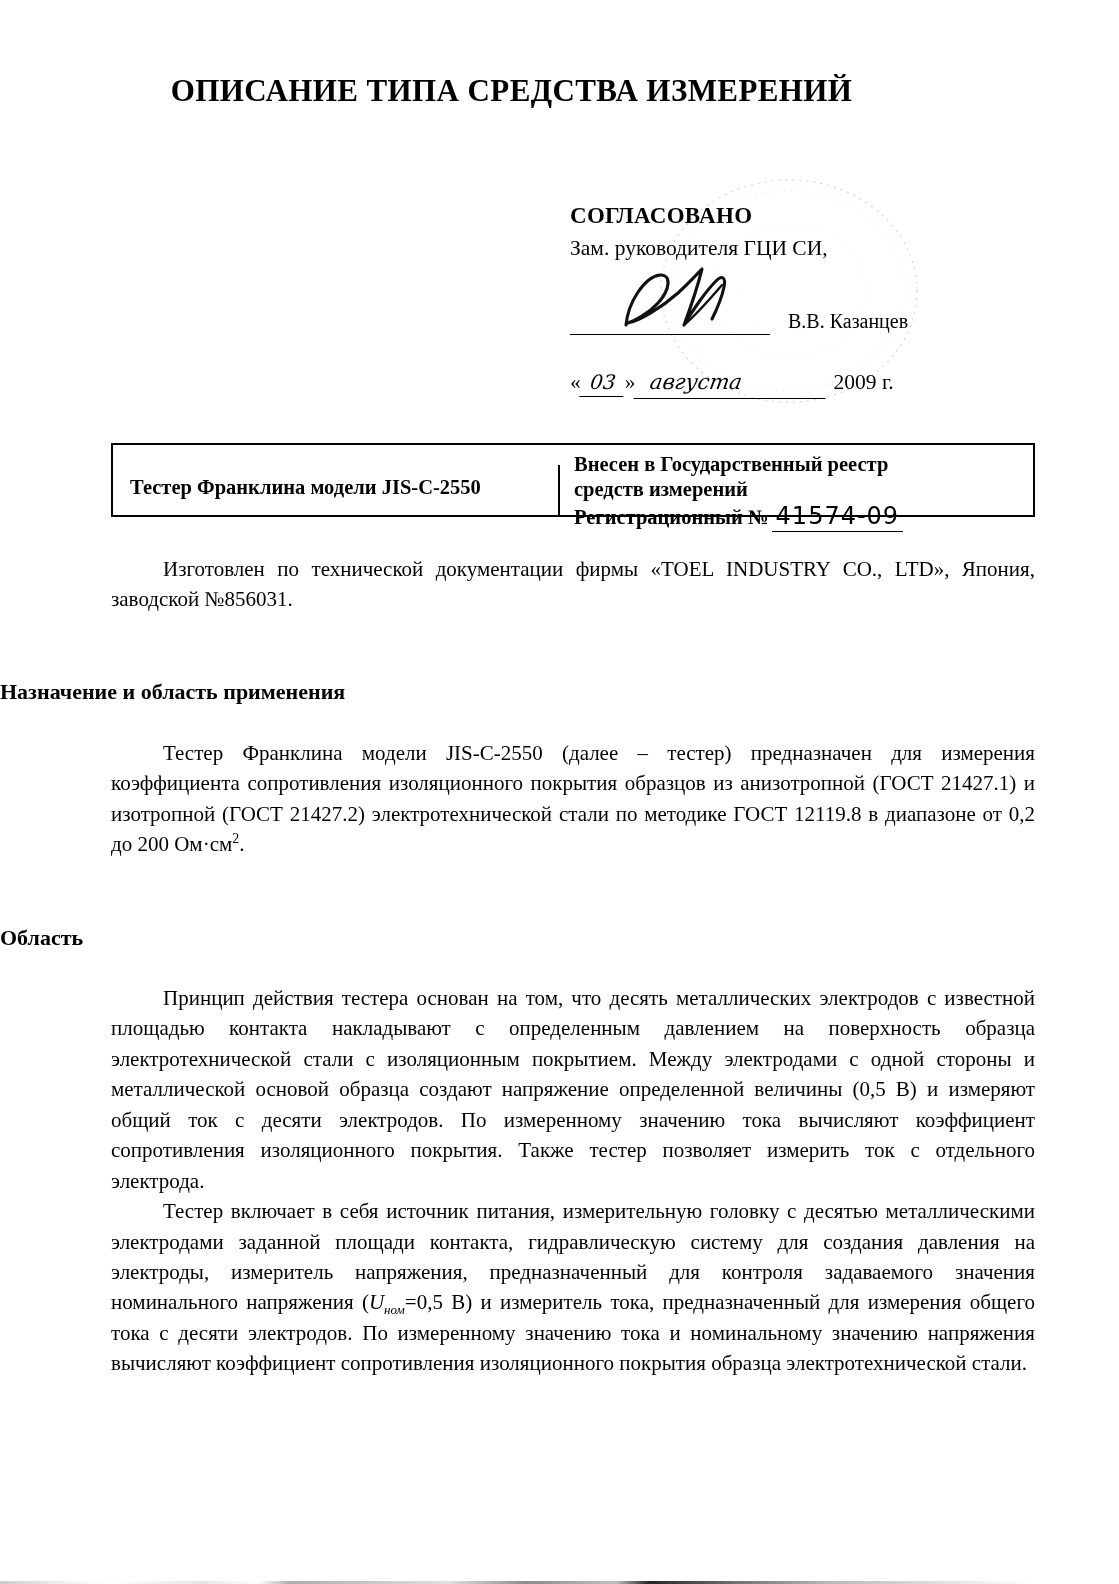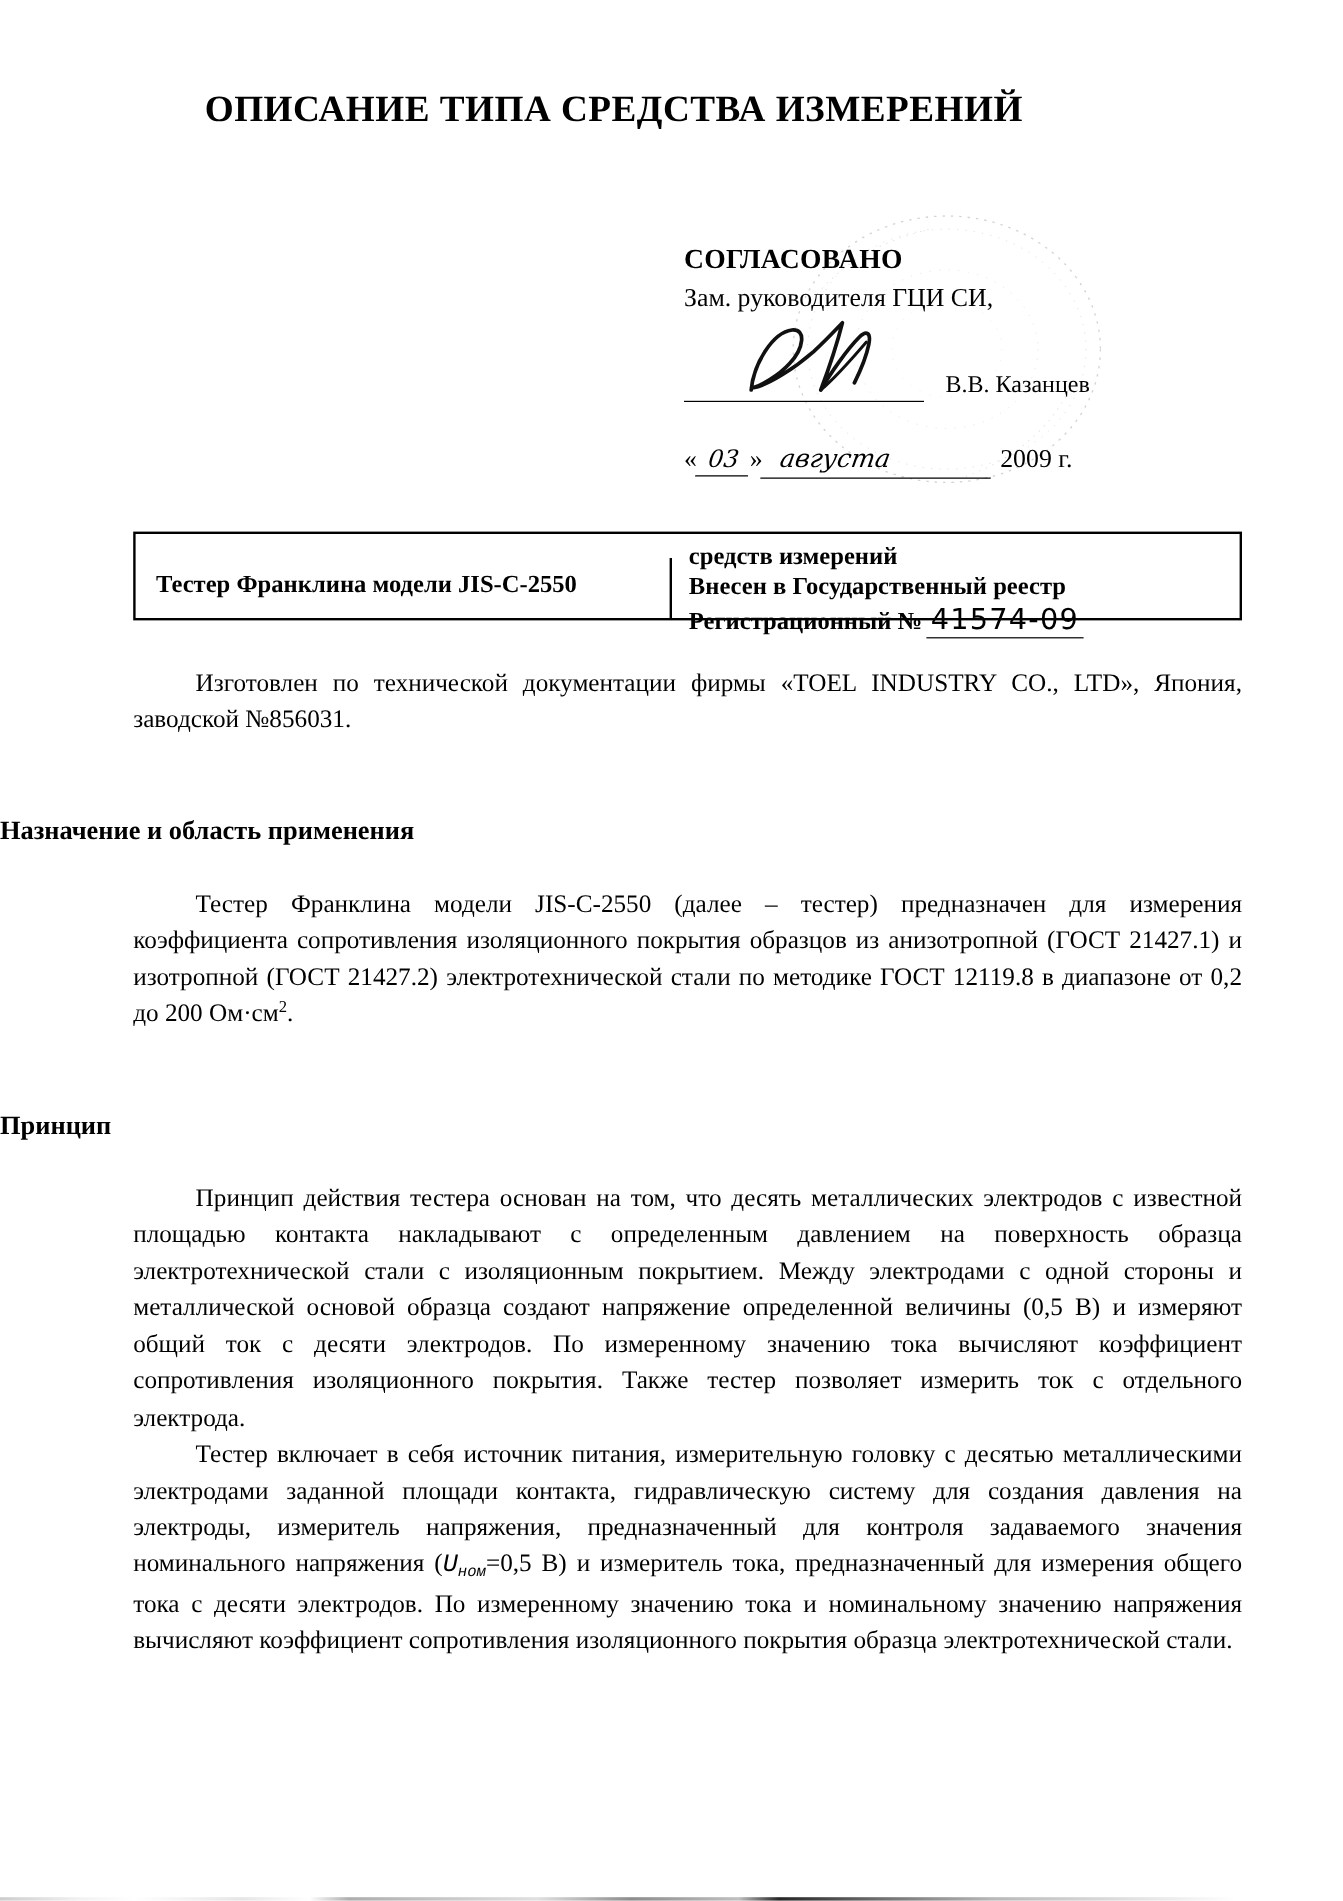--- a/index.html
+++ b/index.html
@@ -191,21 +191,21 @@
     font-weight: bold;
   }
 
   .blk-made      { top: 554px; }
   .head-purpose  { top: 679px; }
   .blk-purpose   { top: 738px; }
   .head-descr    { top: 925px; }
   .blk-descr     { top: 983px; }
 
   sup.sq { font-size: 0.66em; vertical-align: super; line-height: 0; }
-  .var-u  { font-style: italic; font-family: Liberation Mono, monospace; }
+  .var-u  { font-style: italic; font-family: Liberation Serif, serif; }
   .var-u sub {
     font-style: italic;
     font-size: 0.62em;
     vertical-align: -0.35em;
     line-height: 0;
   }
 
   
   .scan-edge {
     position: absolute;
@@ -255,39 +255,39 @@
     </div>
 
     <div class="date-row">
       <span class="q">«</span><span class="date-day">03</span><span class="q">»</span><span class="date-month">августа</span><span class="date-year">2009 г.</span>
     </div>
   </div>
 
   <div class="registry">
     <div class="cell-left">Тестер Франклина модели JIS-C-2550</div>
     <div class="cell-right">
+      <div>Внесен в Государственный реестр</div>
       <div>средств измерений</div>
-      <div>Внесен в Государственный реестр</div>
       <div>
         <span>Регистрационный №</span><span class="reg-number">41574-09</span>
       </div>
     </div>
   </div>
 
   <div class="body-block blk-made">
     <p>Изготовлен по технической документации фирмы «TOEL INDUSTRY CO., LTD», Япония, заводской №856031.</p>
   </div>
 
   <div class="section-head head-purpose">Назначение и область применения</div>
 
   <div class="body-block blk-purpose">
     <p><span>Тестер Франклина модели JIS-C-2550 (далее – тестер) предназначен для измерения коэффициента сопротивления изоляционного покрытия образцов из анизотропной (ГОСТ 21427.1) и изотропной (ГОСТ 21427.2) электротехнической стали по методике ГОСТ 12119.8 в диапазоне от 0,2 до 200 Ом·см</span><sup class="sq">2</sup><span>.</span></p>
   </div>
 
-  <div class="section-head head-descr">Принцип</div>
+  <div class="section-head head-descr">Область</div>
 
   <div class="body-block blk-descr">
     <p>Принцип действия тестера основан на том, что десять металлических электродов с известной площадью контакта накладывают с определенным давлением на поверхность образца электротехнической стали с изоляционным покрытием. Между электродами с одной стороны и металлической основой образца создают напряжение определенной величины (0,5 В) и измеряют общий ток с десяти электродов. По измеренному значению тока вычисляют коэффициент сопротивления изоляционного покрытия. Также тестер позволяет измерить ток с отдельного электрода.</p>
     <p><span>Тестер включает в себя источник питания, измерительную головку с десятью металлическими электродами заданной площади контакта, гидравлическую систему для создания давления на электроды, измеритель напряжения, предназначенный для контроля задаваемого значения номинального напряжения (</span><span class="var-u"><span>U</span><sub>ном</sub></span><span>=0,5 В) и измеритель тока, предназначенный для измерения общего тока с десяти электродов. По измеренному значению тока и номинальному значению напряжения вычисляют коэффициент сопротивления изоляционного покрытия образца электротехнической стали.</span></p>
   </div>
 
   <div class="scan-edge"></div>
 </div>
 
 </body></html>

